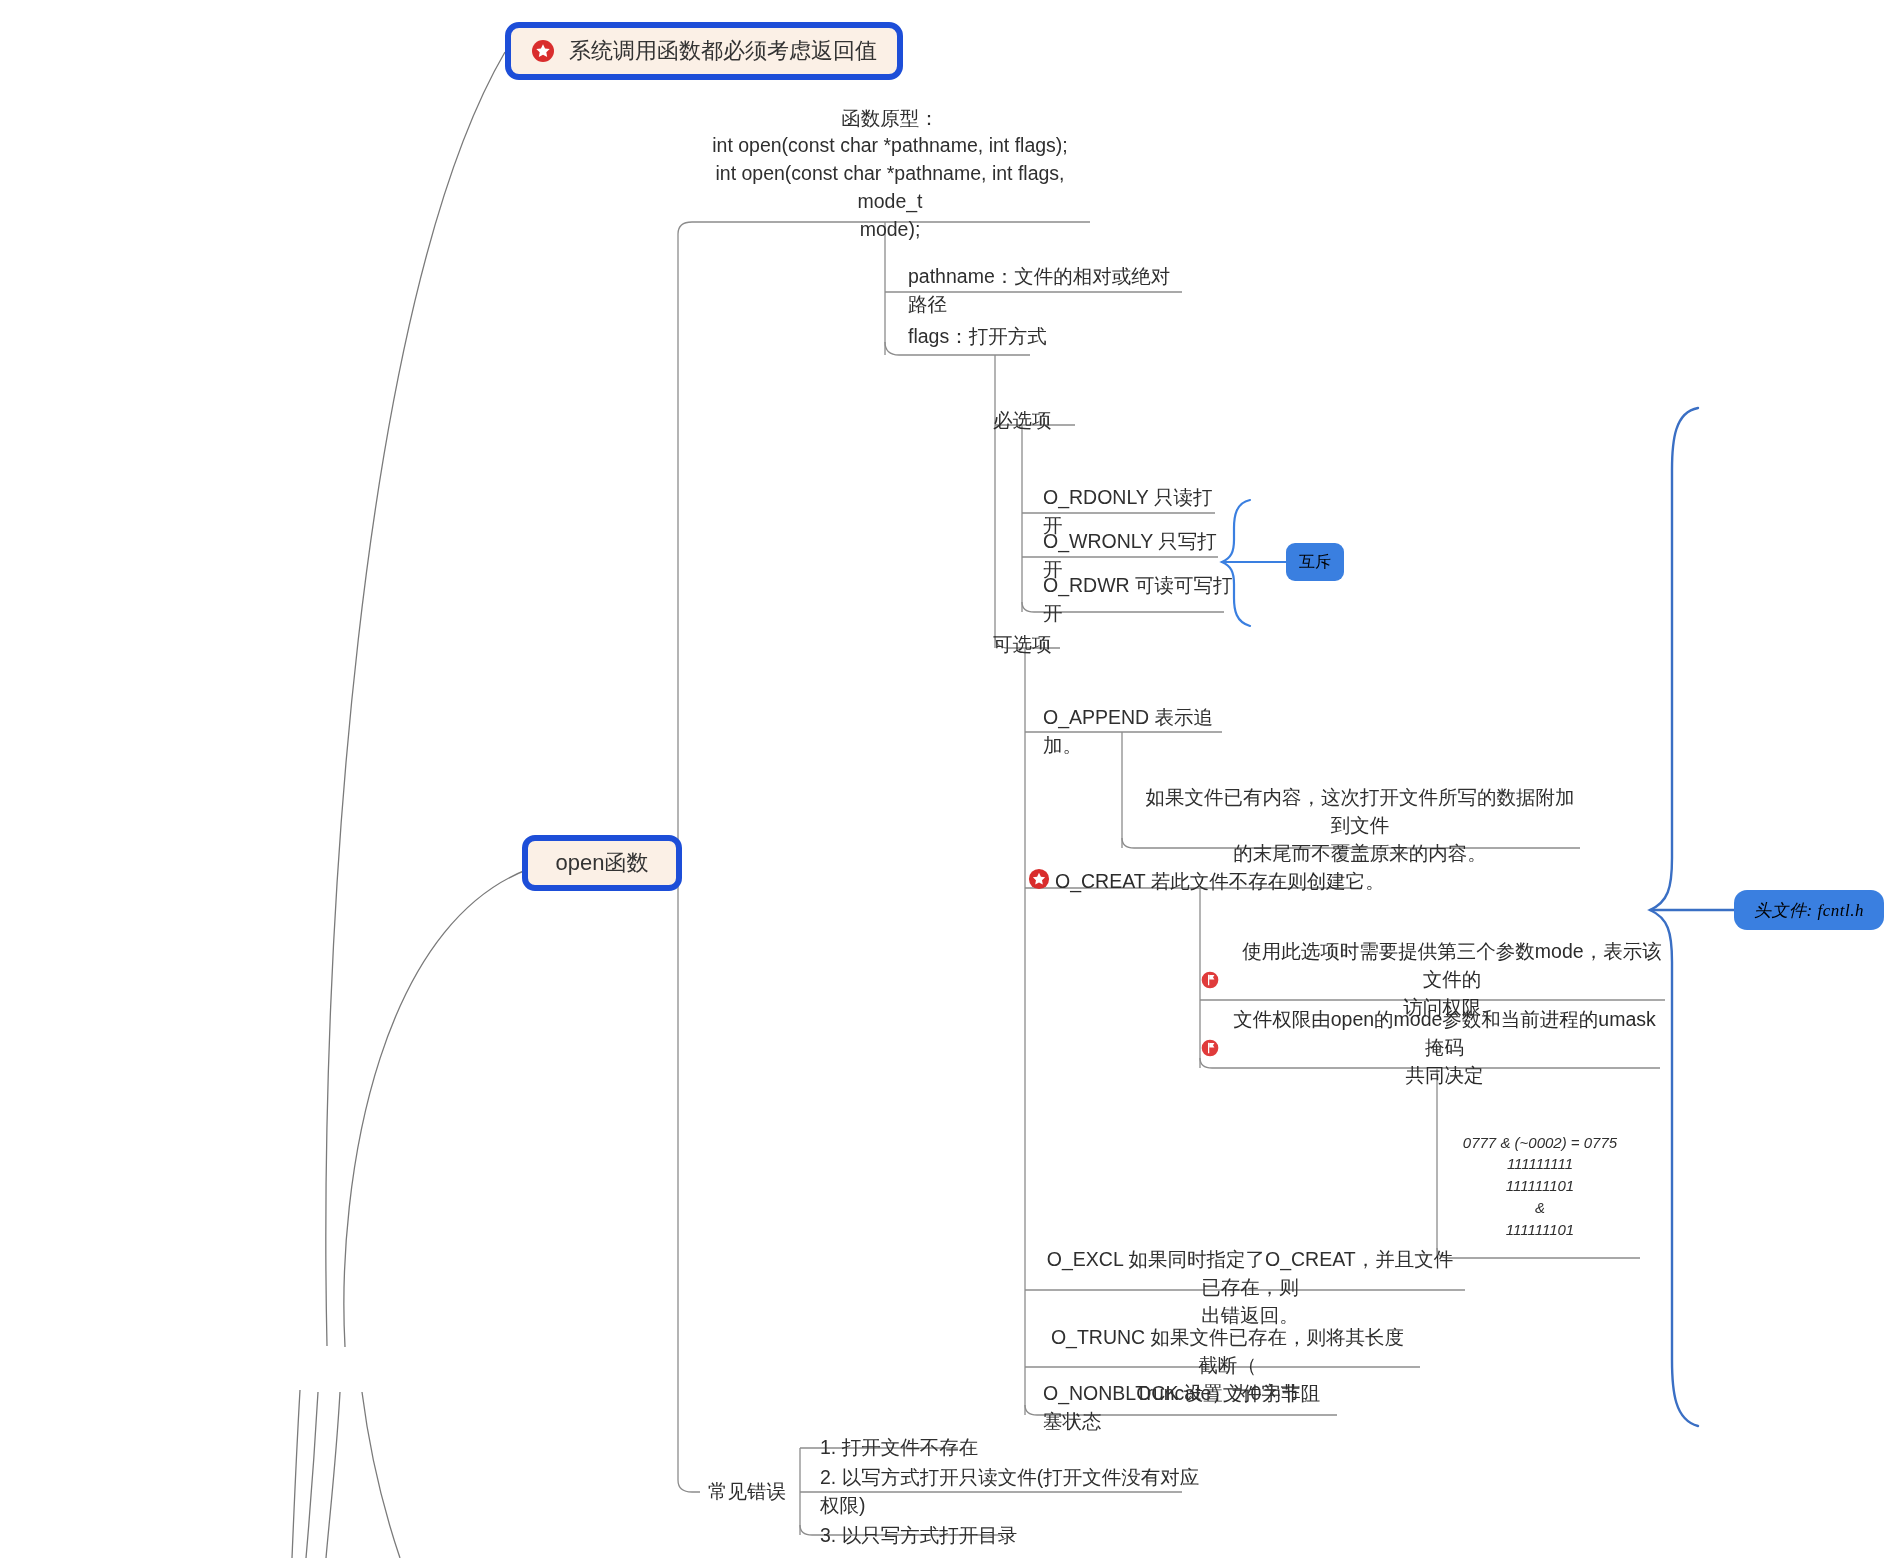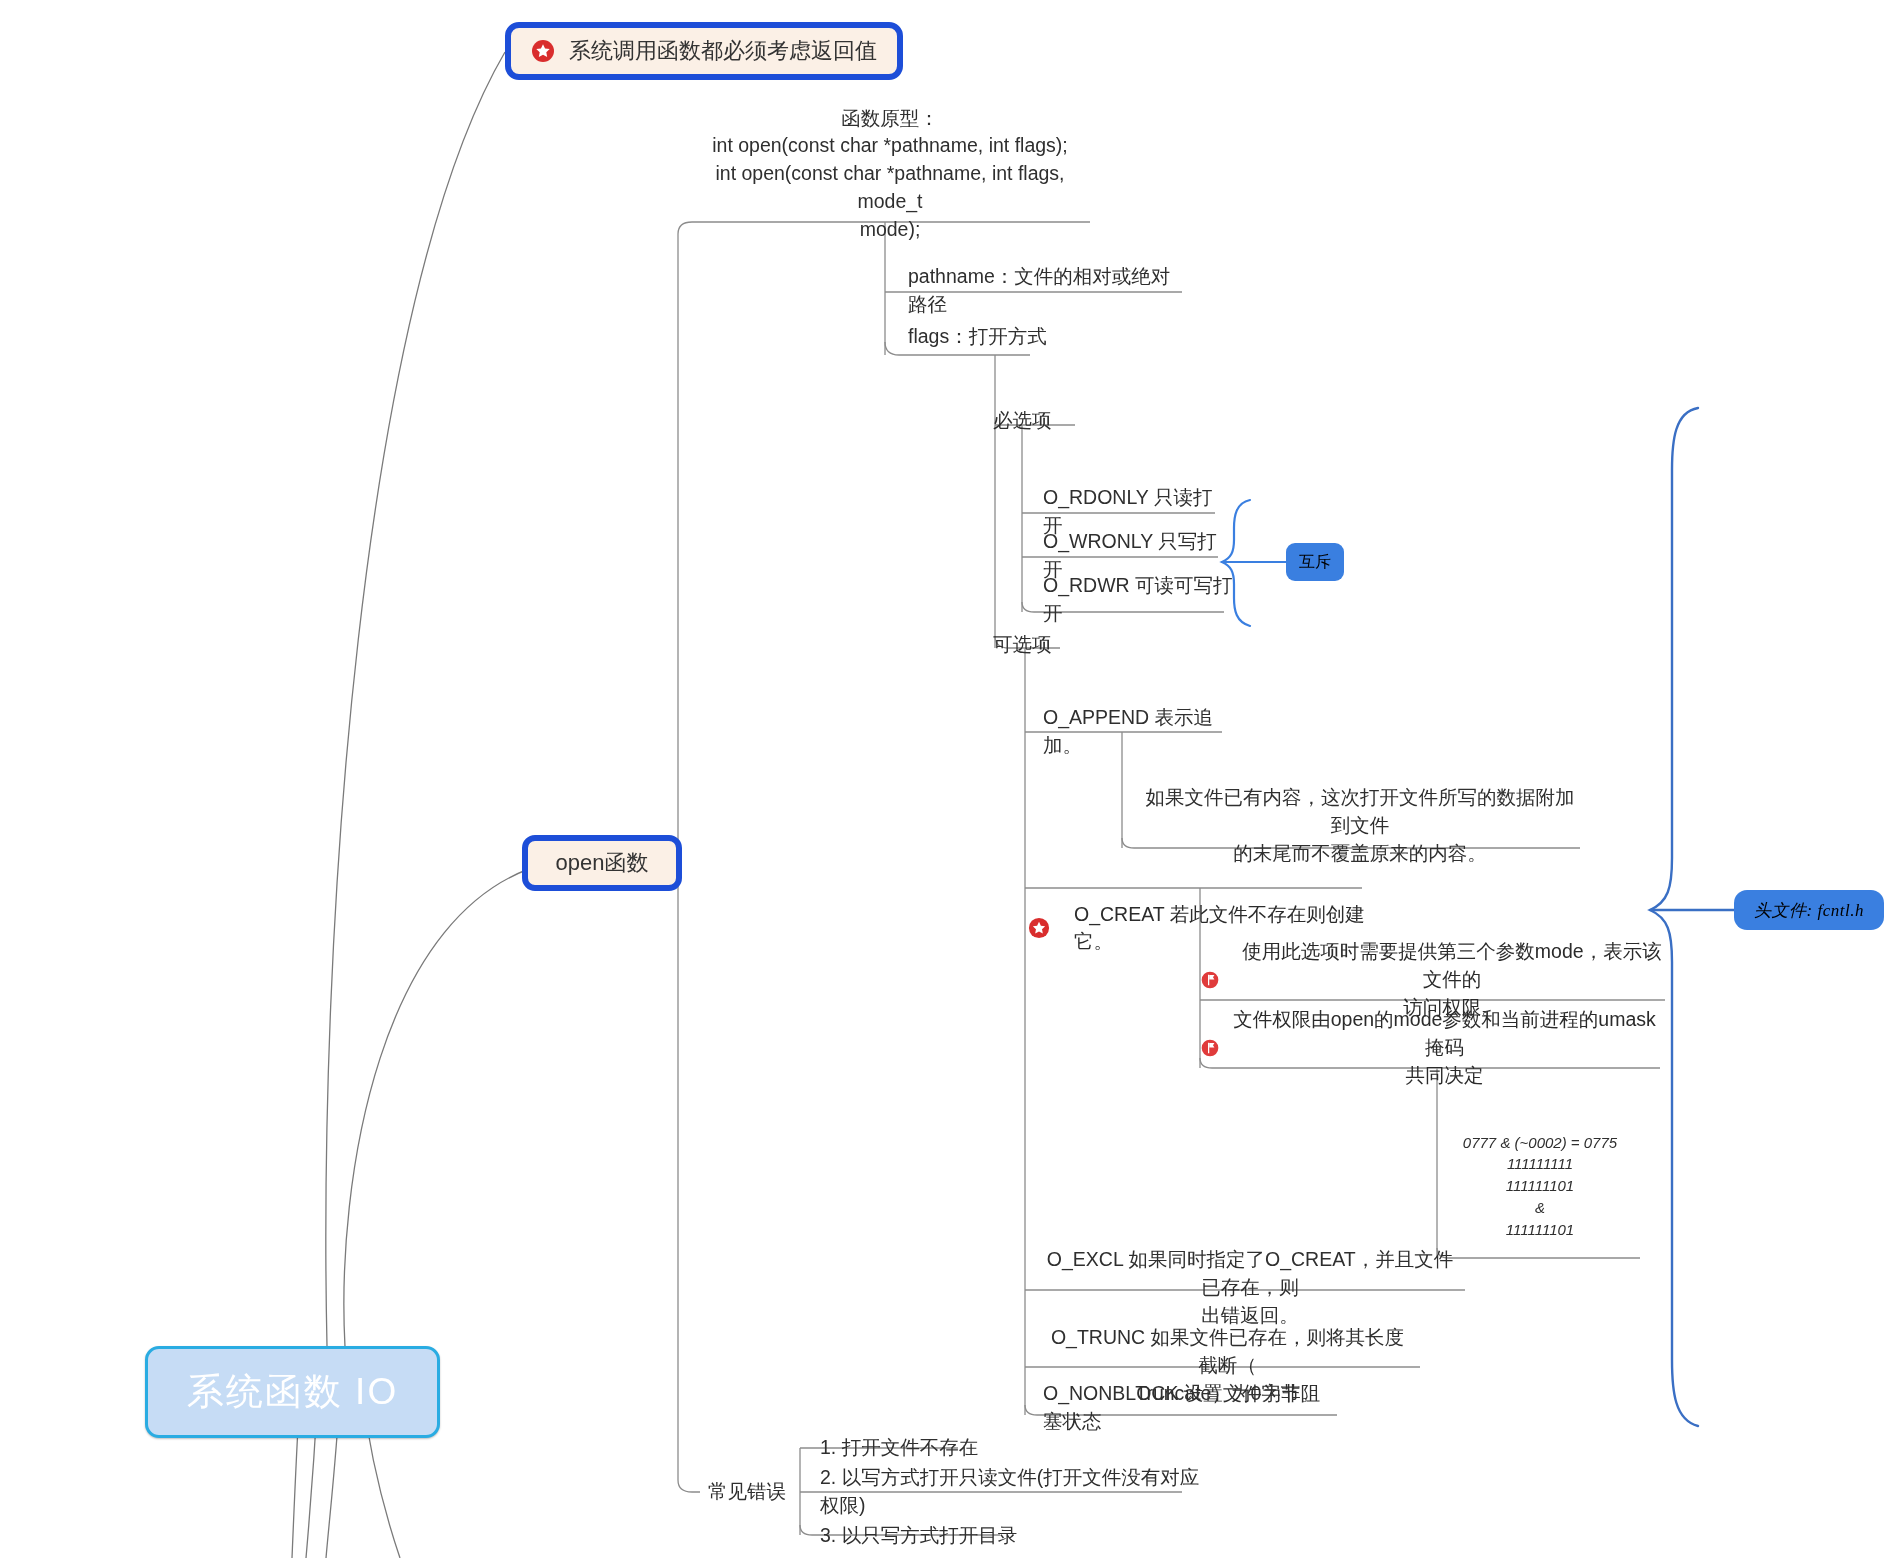--- a/index.html
+++ b/index.html
@@ -134,23 +134,20 @@
                C 1236 503 1234 516 1234 528
                L 1234 540
                C 1234 552 1231 558 1222 562
                C 1231 566 1234 572 1234 584
                L 1234 598
                C 1234 610 1236 622 1250 626"></path>
       <path d="M 1222 562 L 1286 562"></path>
     </g>
   </svg>
 
-  <div class="node root" style="left:145px;top:1346px;width:295px;height:92px;">
-    <span>系统函数 IO</span>
-  </div>
 
   <div class="node pill note" style="left:505px;top:22px;width:398px;height:58px;">
     <span class="ico">
       <svg width="24" height="24" viewBox="0 0 24 24">
         <circle cx="12" cy="12" r="11" fill="#d92d2d"></circle>
         <path fill="#ffffff" d="M12 5.2l2.05 4.3 4.65.62-3.4 3.2.87 4.68L12 15.73 7.83 18l.87-4.68-3.4-3.2 4.65-.62z"></path>
       </svg>
     </span>
     <span>系统调用函数都必须考虑返回值</span>
   </div>
@@ -178,21 +175,21 @@
 
   <div class="node badge mut" style="left:1286px;top:543px;width:58px;height:38px;">
     <span>互斥</span>
   </div>
 
   <div class="node txt left" style="left:1035px;top:714px;width:200px;height:36px;">O_APPEND 表示追加。</div>
 
   <div class="node txt" style="left:1135px;top:800px;width:450px;height:52px;white-space:pre-line;">如果文件已有内容，这次打开文件所写的数据附加到文件
 的末尾而不覆盖原来的内容。</div>
 
-  <div class="node" style="left:1028px;top:868px;width:360px;height:40px;display:flex;align-items:center;gap:24px;margin-top:40px;">
+  <div class="node" style="left:1028px;top:868px;width:360px;height:40px;display:flex;align-items:flex-start;gap:5px;">
     <span class="ico">
       <svg width="22" height="22" viewBox="0 0 24 24">
         <circle cx="12" cy="12" r="11" fill="#d92d2d"></circle>
         <path fill="#ffffff" d="M12 5.2l2.05 4.3 4.65.62-3.4 3.2.87 4.68L12 15.73 7.83 18l.87-4.68-3.4-3.2 4.65-.62z"></path>
       </svg>
     </span>
     <span style="font-size:19.5px;">O_CREAT 若此文件不存在则创建它。</span>
   </div>
 
   <div class="node" style="left:1200px;top:952px;width:470px;height:56px;display:flex;align-items:center;gap:14px;">

